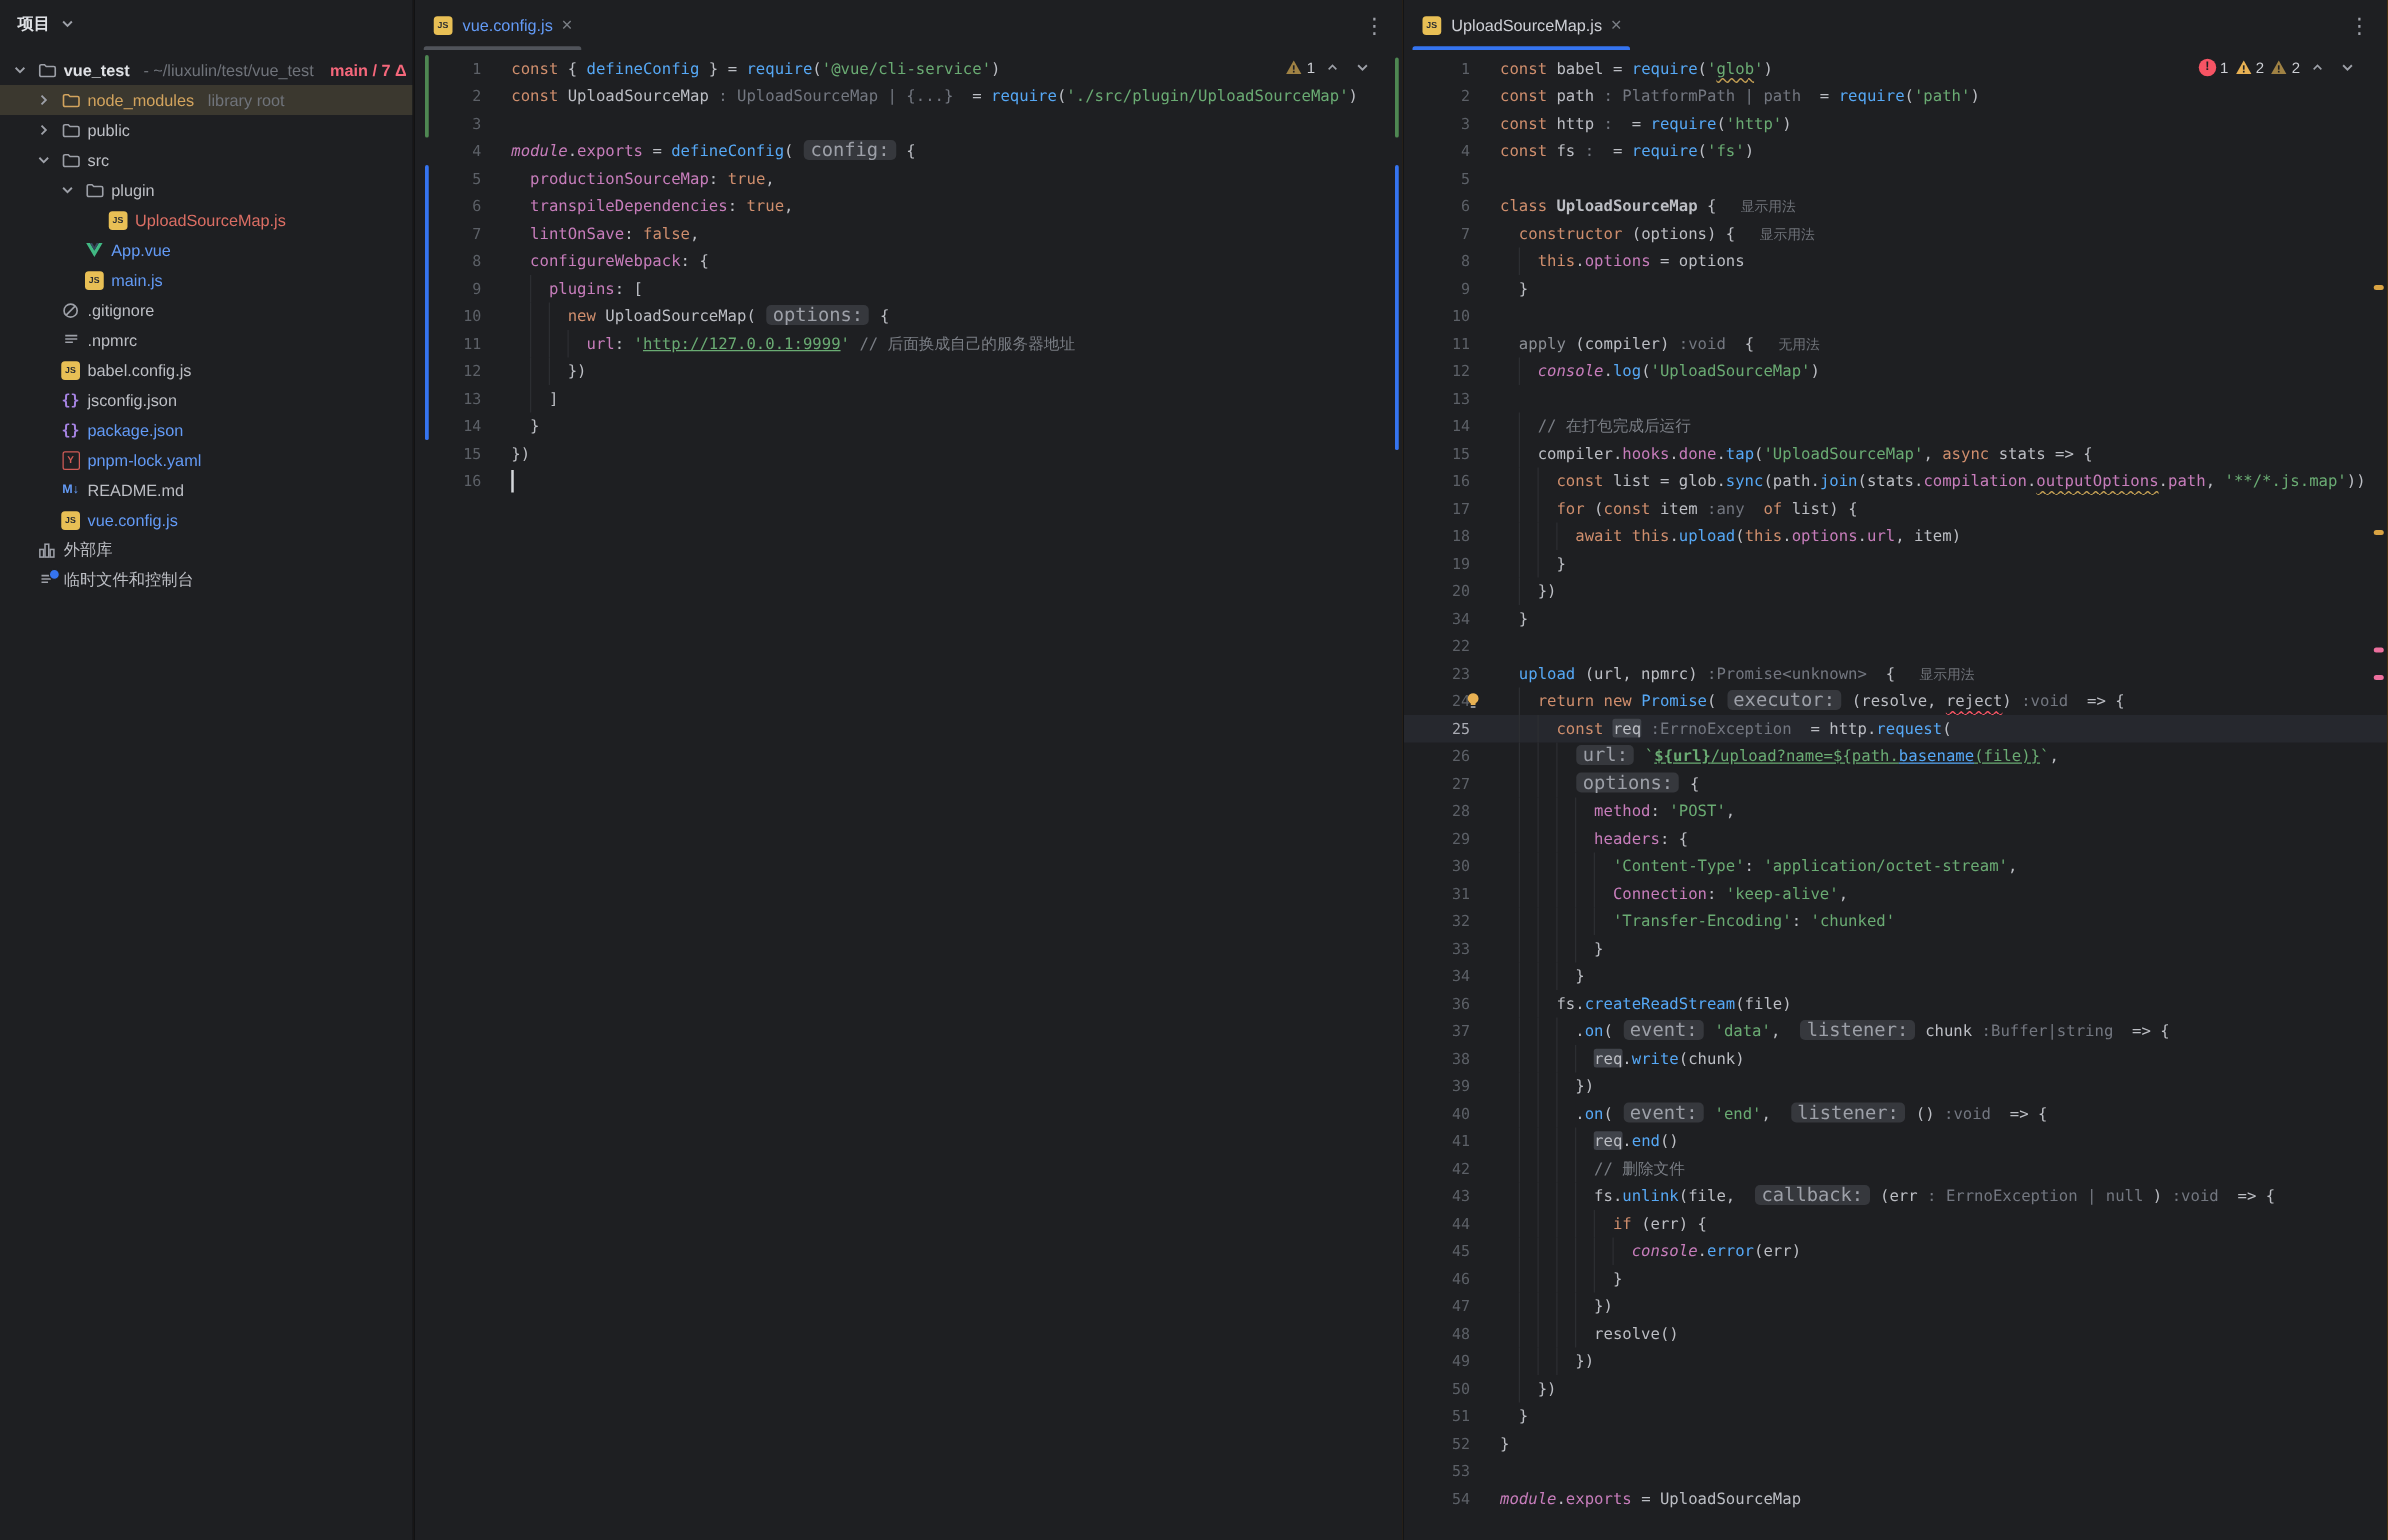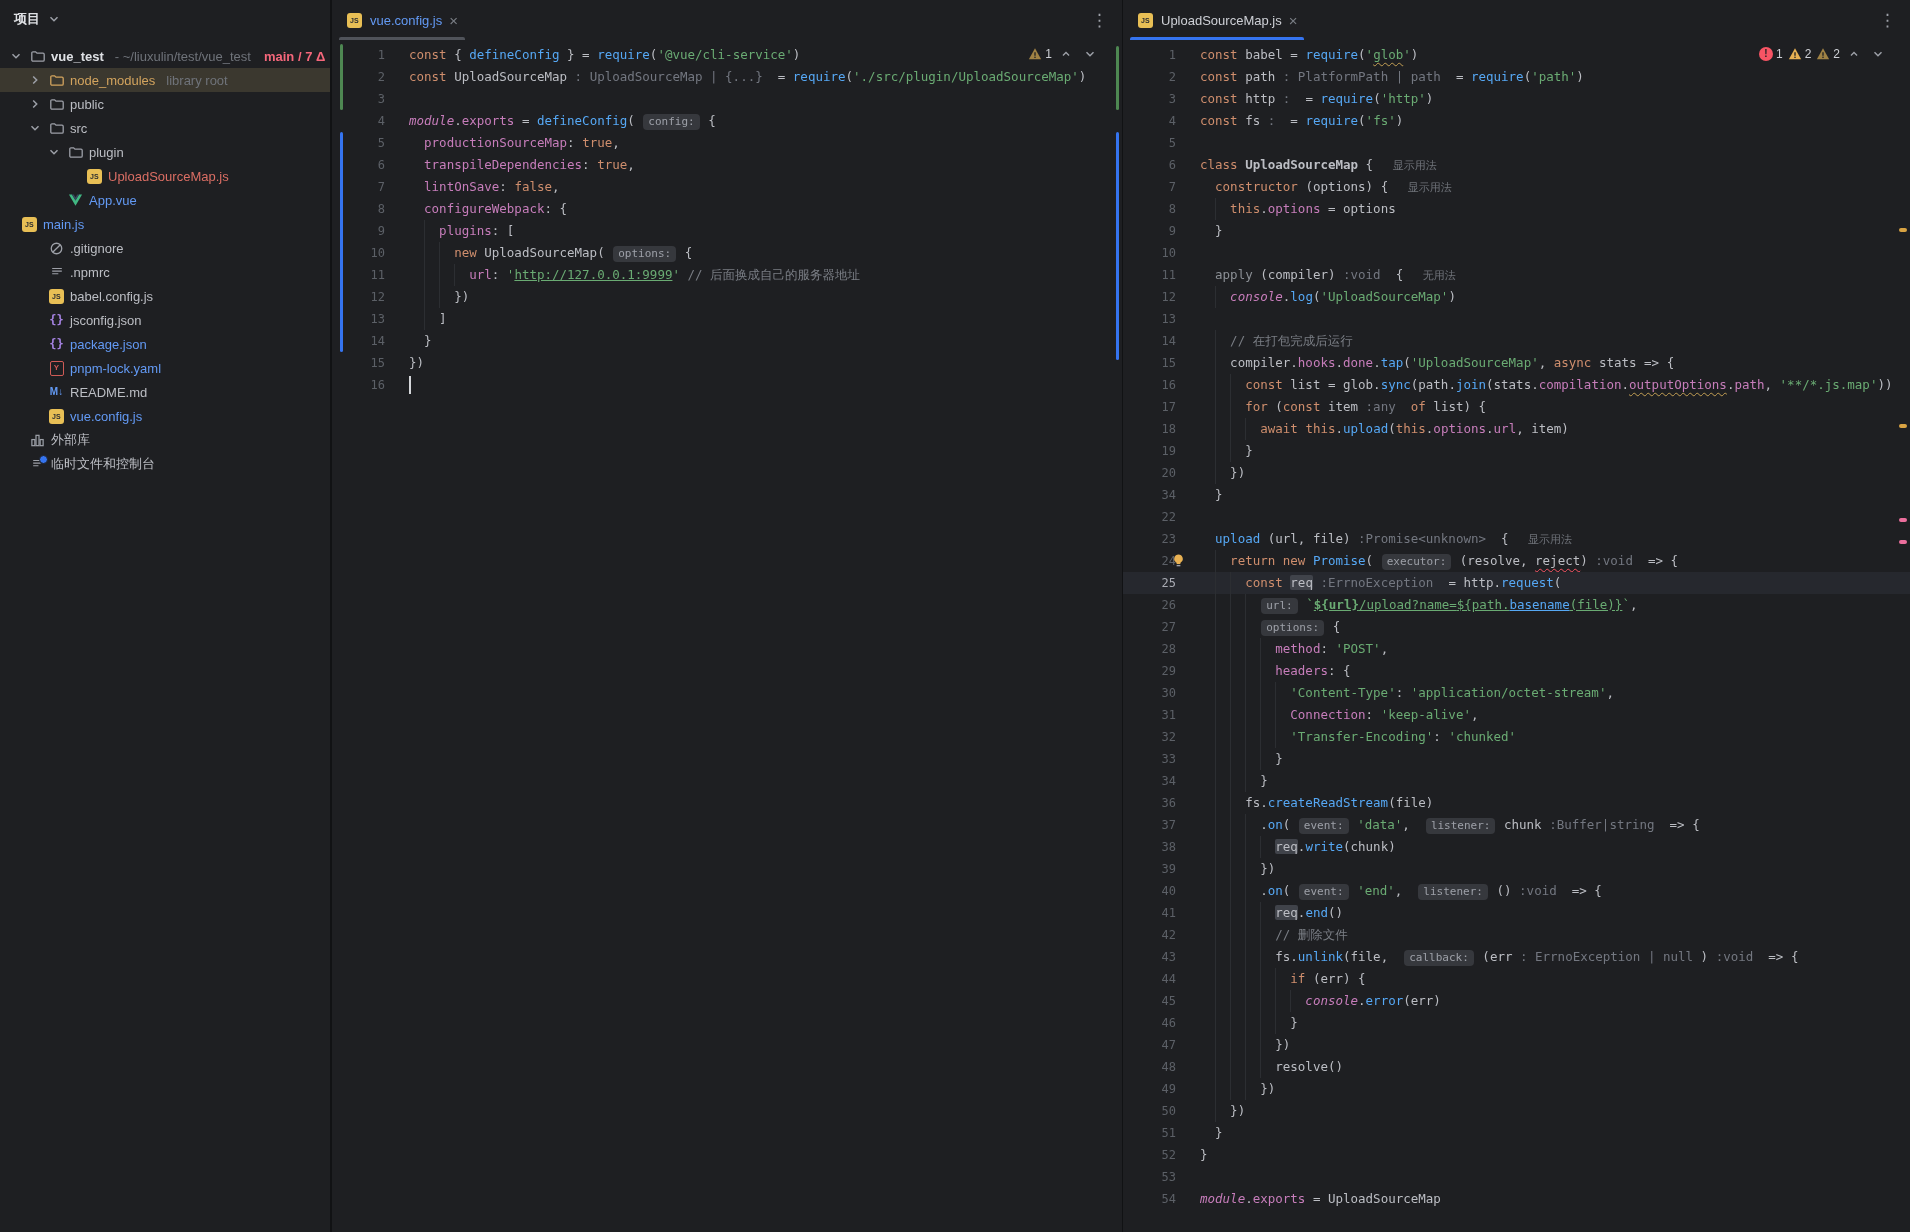--- a/index.html
+++ b/index.html
@@ -43,21 +43,21 @@
   .ln{flex:none;width:53px;padding-right:24px;text-align:right;color:#5c6067;font-size:12px;line-height:22px;}
   .caret .ln{color:#a9abb3;}
   .lcode{position:relative;flex:1;white-space:pre;line-height:22px;}
   .guide{position:absolute;top:0;bottom:0;width:1px;background:#2c2e32;}
   .caretbar{position:absolute;left:0;top:2px;width:2px;height:18px;background:#d4d6da;}
   
   .k{color:#cf8e6d;} .f{color:#56a8f5;} .s{color:#6aab73;} .p{color:#c77dbb;}
   .c{color:#7a7e85;} .t{color:#bcbec4;} .m{color:#c77dbb;font-style:italic;}
   .un{color:#8c9096;} .b{font-weight:700;} .u{text-decoration:underline;}
   .i{color:#737780;}
-  .ch{background:#36383d;color:#9da0a8;border-radius:4px;padding:0 5px;margin:0 1px;font-size:11px;
+  .ch{background:#36383d;color:#9da0a8;border-radius:4px;padding:0 5px;margin:0 1px;font-size:15px;
       display:inline-block;line-height:16px;}
   .v{color:#6f737a;font-size:11px;margin-left:12px;}
   .so{text-decoration:underline wavy #c29e53;text-decoration-thickness:1px;text-underline-offset:3px;}
   .sr{text-decoration:underline wavy #f75464;text-decoration-thickness:1px;text-underline-offset:3px;}
   .hl{background:#40434a;border-radius:2px;}
   .s.u, .f.u{text-decoration-line:underline;}
   
   .gbar{position:absolute;left:8px;width:3px;border-radius:2px;}
   .stripe{position:absolute;top:0;bottom:0;right:0;width:14px;}
   .smark{position:absolute;border-radius:2px;}
@@ -161,21 +161,21 @@
         <div class="trow" style="padding-left: 46px;">
           <span class="chevsp"></span>
           <span class="ticon">
             <svg width="15" height="14" viewBox="0 0 16 14">
               <path fill="#41b883" d="M1 1h3.2L8 7.5 11.8 1H15L8 13z"></path>
               <path fill="#35495e" d="M4.2 1h1.9L8 4.2 9.9 1h1.9L8 7.5z"></path>
             </svg>
           </span>
           <span class="tlabel" style="color: rgb(99, 154, 245);">App.vue</span>
         </div>
-        <div class="trow" style="">
+        <div class="trow" style="padding-left: 46px;">
           <span class="chevsp"></span>
           <span class="ticon">
             <span class="fi-js">JS</span>
           </span>
           <span class="tlabel" style="color: rgb(99, 154, 245);">main.js</span>
         </div>
         <div class="trow" style="padding-left: 27px;">
           <span class="chevsp"></span>
           <span class="ticon">
             <svg width="15" height="15" viewBox="0 0 16 16" fill="none" stroke="#9da0a8" stroke-width="1.4">
@@ -464,21 +464,21 @@
         <div class="cline">
           <span class="ln">34</span>
           <span class="lcode"><span class="t">  }</span></span>
         </div>
         <div class="cline">
           <span class="ln">22</span>
           <span class="lcode"></span>
         </div>
         <div class="cline">
           <span class="ln">23</span>
-          <span class="lcode"><span class="t">  </span><span class="f">upload</span><span class="t"> (url, file) </span><span class="i">:Promise&lt;unknown&gt;</span><span class="t">  { </span><span class="v">显示用法</span></span>
+          <span class="lcode"><span class="t">  </span><span class="f">upload</span><span class="t"> (url, npmrc) </span><span class="i">:Promise&lt;unknown&gt;</span><span class="t">  { </span><span class="v">显示用法</span></span>
         </div>
         <div class="cline">
           <span class="ln">24</span>
           <span class="lcode"><i class="guide" style="left: calc(2ch);"></i><span class="t">    </span><span class="k">return</span><span class="t"> </span><span class="k">new</span><span class="t"> </span><span class="f">Promise</span><span class="t">( </span><span class="ch">executor:</span><span class="t"> (resolve, </span><span class="t sr">reject</span><span class="t">) </span><span class="i">:void</span><span class="t">  =&gt; {</span></span>
         </div>
         <div class="cline caret">
           <span class="ln">25</span>
           <span class="lcode"><i class="guide" style="left: calc(2ch);"></i><i class="guide" style="left: calc(4ch);"></i><span class="t">      </span><span class="k">const</span><span class="t"> </span><span class="hl">req</span><span class="t"> </span><span class="i">:ErrnoException</span><span class="t">  = http.</span><span class="f">request</span><span class="t">(</span></span>
         </div>
         <div class="cline">

